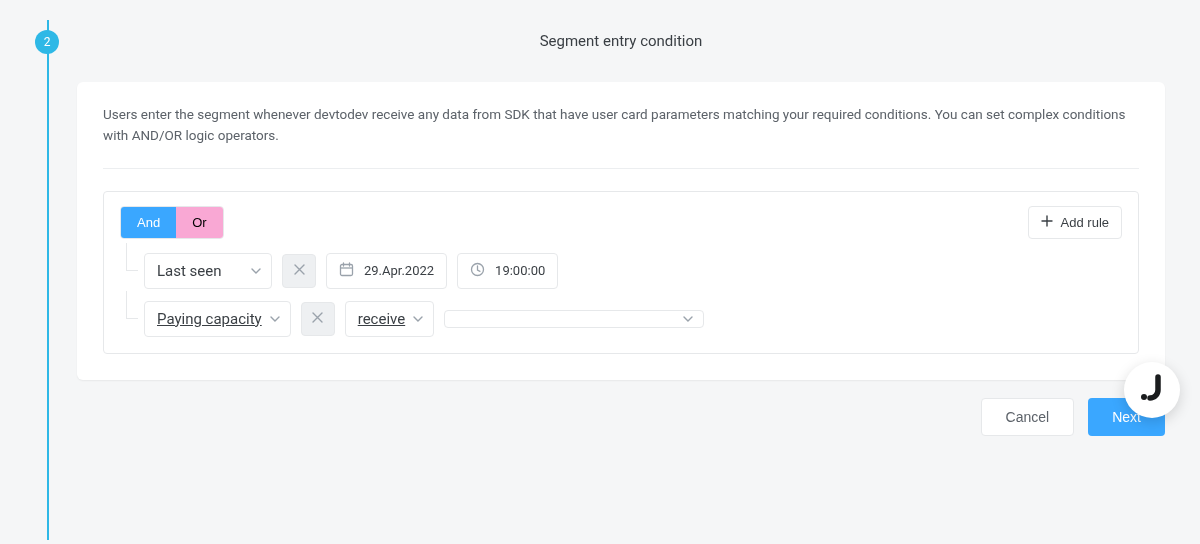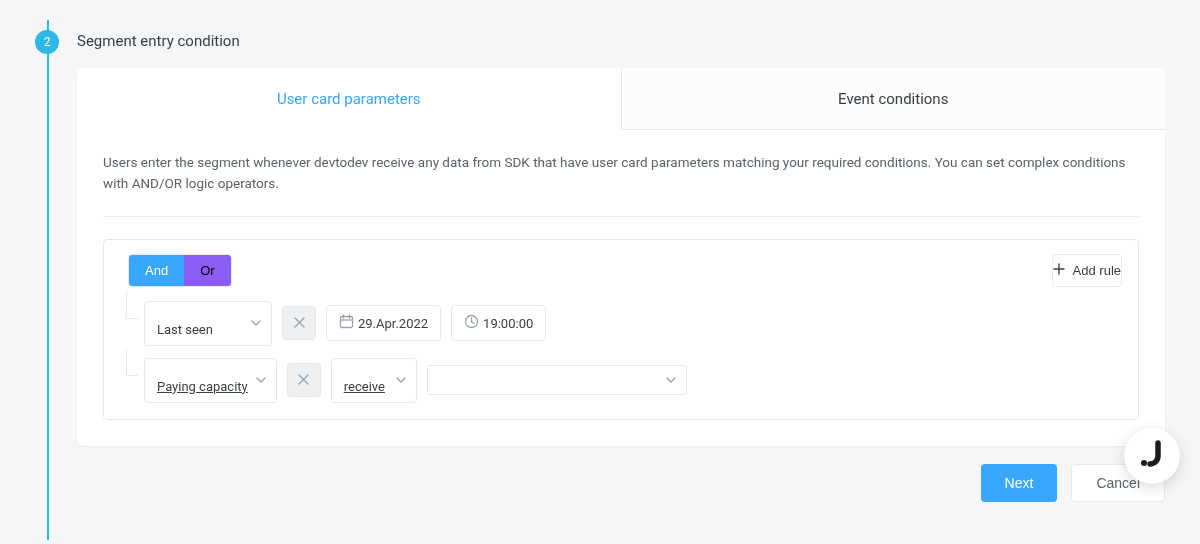--- a/index.html
+++ b/index.html
@@ -48,22 +48,23 @@
     z-index: 1;
     flex: 0 0 24px;
     margin-top: 2px;
   }
 
   .step-content { flex: 1; }
 
   .section-title {
     font-size: 15px;
     color: #3a3f44;
-    margin-bottom: 18px;
+    margin-bottom: 32px;
     padding-top: 4px;
+    text-align: center;
   }
 
   .panel {
     background: #fff;
     border-radius: 6px;
     box-shadow: 0 1px 2px rgba(0,0,0,0.06);
     overflow: hidden;
   }
 
   .tabs {
@@ -104,45 +105,44 @@
     border: 1px solid #e6e8ea;
     border-radius: 4px;
     padding: 14px 16px 16px;
   }
 
   .rules-header {
     display: flex;
     align-items: center;
     justify-content: space-between;
     margin-bottom: 14px;
-    margin-left: 8px;
   }
 
   .toggle {
     display: inline-flex;
     border: 1px solid #e6e8ea;
     border-radius: 4px;
     overflow: hidden;
   }
   .toggle-btn {
     padding: 8px 16px;
     font-size: 13px;
-    background: #8b5cf6;
+    background: #f9a8d4;
     cursor: pointer;
     border: none;
   }
   .toggle-btn.active {
     background: #3aa7ff;
     color: #fff;
   }
 
   .add-rule {
     border: 1px solid #e6e8ea;
     background: #fff;
-    padding: 8px 0;
+    padding: 8px 12px;
     border-radius: 4px;
     font-size: 13px;
     color: #3a3f44;
     cursor: pointer;
     display: inline-flex;
     align-items: center;
     gap: 8px;
   }
 
   .rule-row {
@@ -169,22 +169,22 @@
     left: 6px;
     top: 17px;
     width: 12px;
     height: 1px;
     background: #e6e8ea;
   }
 
   .select {
     border: 1px solid #e6e8ea;
     border-radius: 4px;
-    padding: 20px 28px 8px 12px;
-    font-size: 13px;
+    padding: 8px 28px 8px 12px;
+    font-size: 15px;
     background: #fff;
     color: #3a3f44;
     position: relative;
     display: inline-flex;
     align-items: center;
     cursor: pointer;
   }
   .chev {
     position: absolute;
     right: 10px;
@@ -212,21 +212,21 @@
   }
 
   .chip {
     border: 1px solid #e6e8ea;
     border-radius: 4px;
     padding: 8px 12px;
     font-size: 13px;
     background: #fff;
     display: inline-flex;
     align-items: center;
-    gap: 4px;
+    gap: 10px;
     cursor: pointer;
   }
 
   .footer {
     display: flex;
     justify-content: flex-end;
     gap: 14px;
     margin-top: 18px;
   }
 
@@ -269,28 +269,20 @@
 
   <div class="step-wrap">
     <div class="step-badge">
       <span>2</span>
     </div>
 
     <div class="step-content">
       <div class="section-title">Segment entry condition</div>
 
       <div class="panel">
-        <div class="tabs">
-          <div class="tab active">
-            <span>User card parameters</span>
-          </div>
-          <div class="tab inactive">
-            <span>Event conditions</span>
-          </div>
-        </div>
 
         <div class="panel-body">
           <div class="desc">Users enter the segment whenever devtodev receive any data from SDK that have user card parameters matching your required conditions. You can set complex conditions with AND/OR logic operators.</div>
 
           <div class="rules-box">
             <div class="rules-header">
               <div class="toggle">
                 <button class="toggle-btn active">
                   <span>And</span>
                 </button>
@@ -377,25 +369,25 @@
                     </svg>
                 </span>
               </div>
             </div>
 
           </div>
         </div>
       </div>
 
       <div class="footer">
+        <button class="btn btn-cancel">
+          <span>Cancel</span>
+        </button>
         <button class="btn btn-next">
           <span>Next</span>
-        </button>
-        <button class="btn btn-cancel">
-          <span>Cancel</span>
         </button>
       </div>
     </div>
   </div>
 
   <div class="brand">
     <span>
       <svg width="28" height="28" viewBox="0 0 28 28">
         <circle cx="6" cy="23" r="3" fill="#1a1c1e"></circle>
         <path d="M20 3 v13 a8 8 0 0 1 -8 8" stroke="#1a1c1e" stroke-width="5.5" fill="none" stroke-linecap="round"></path>

